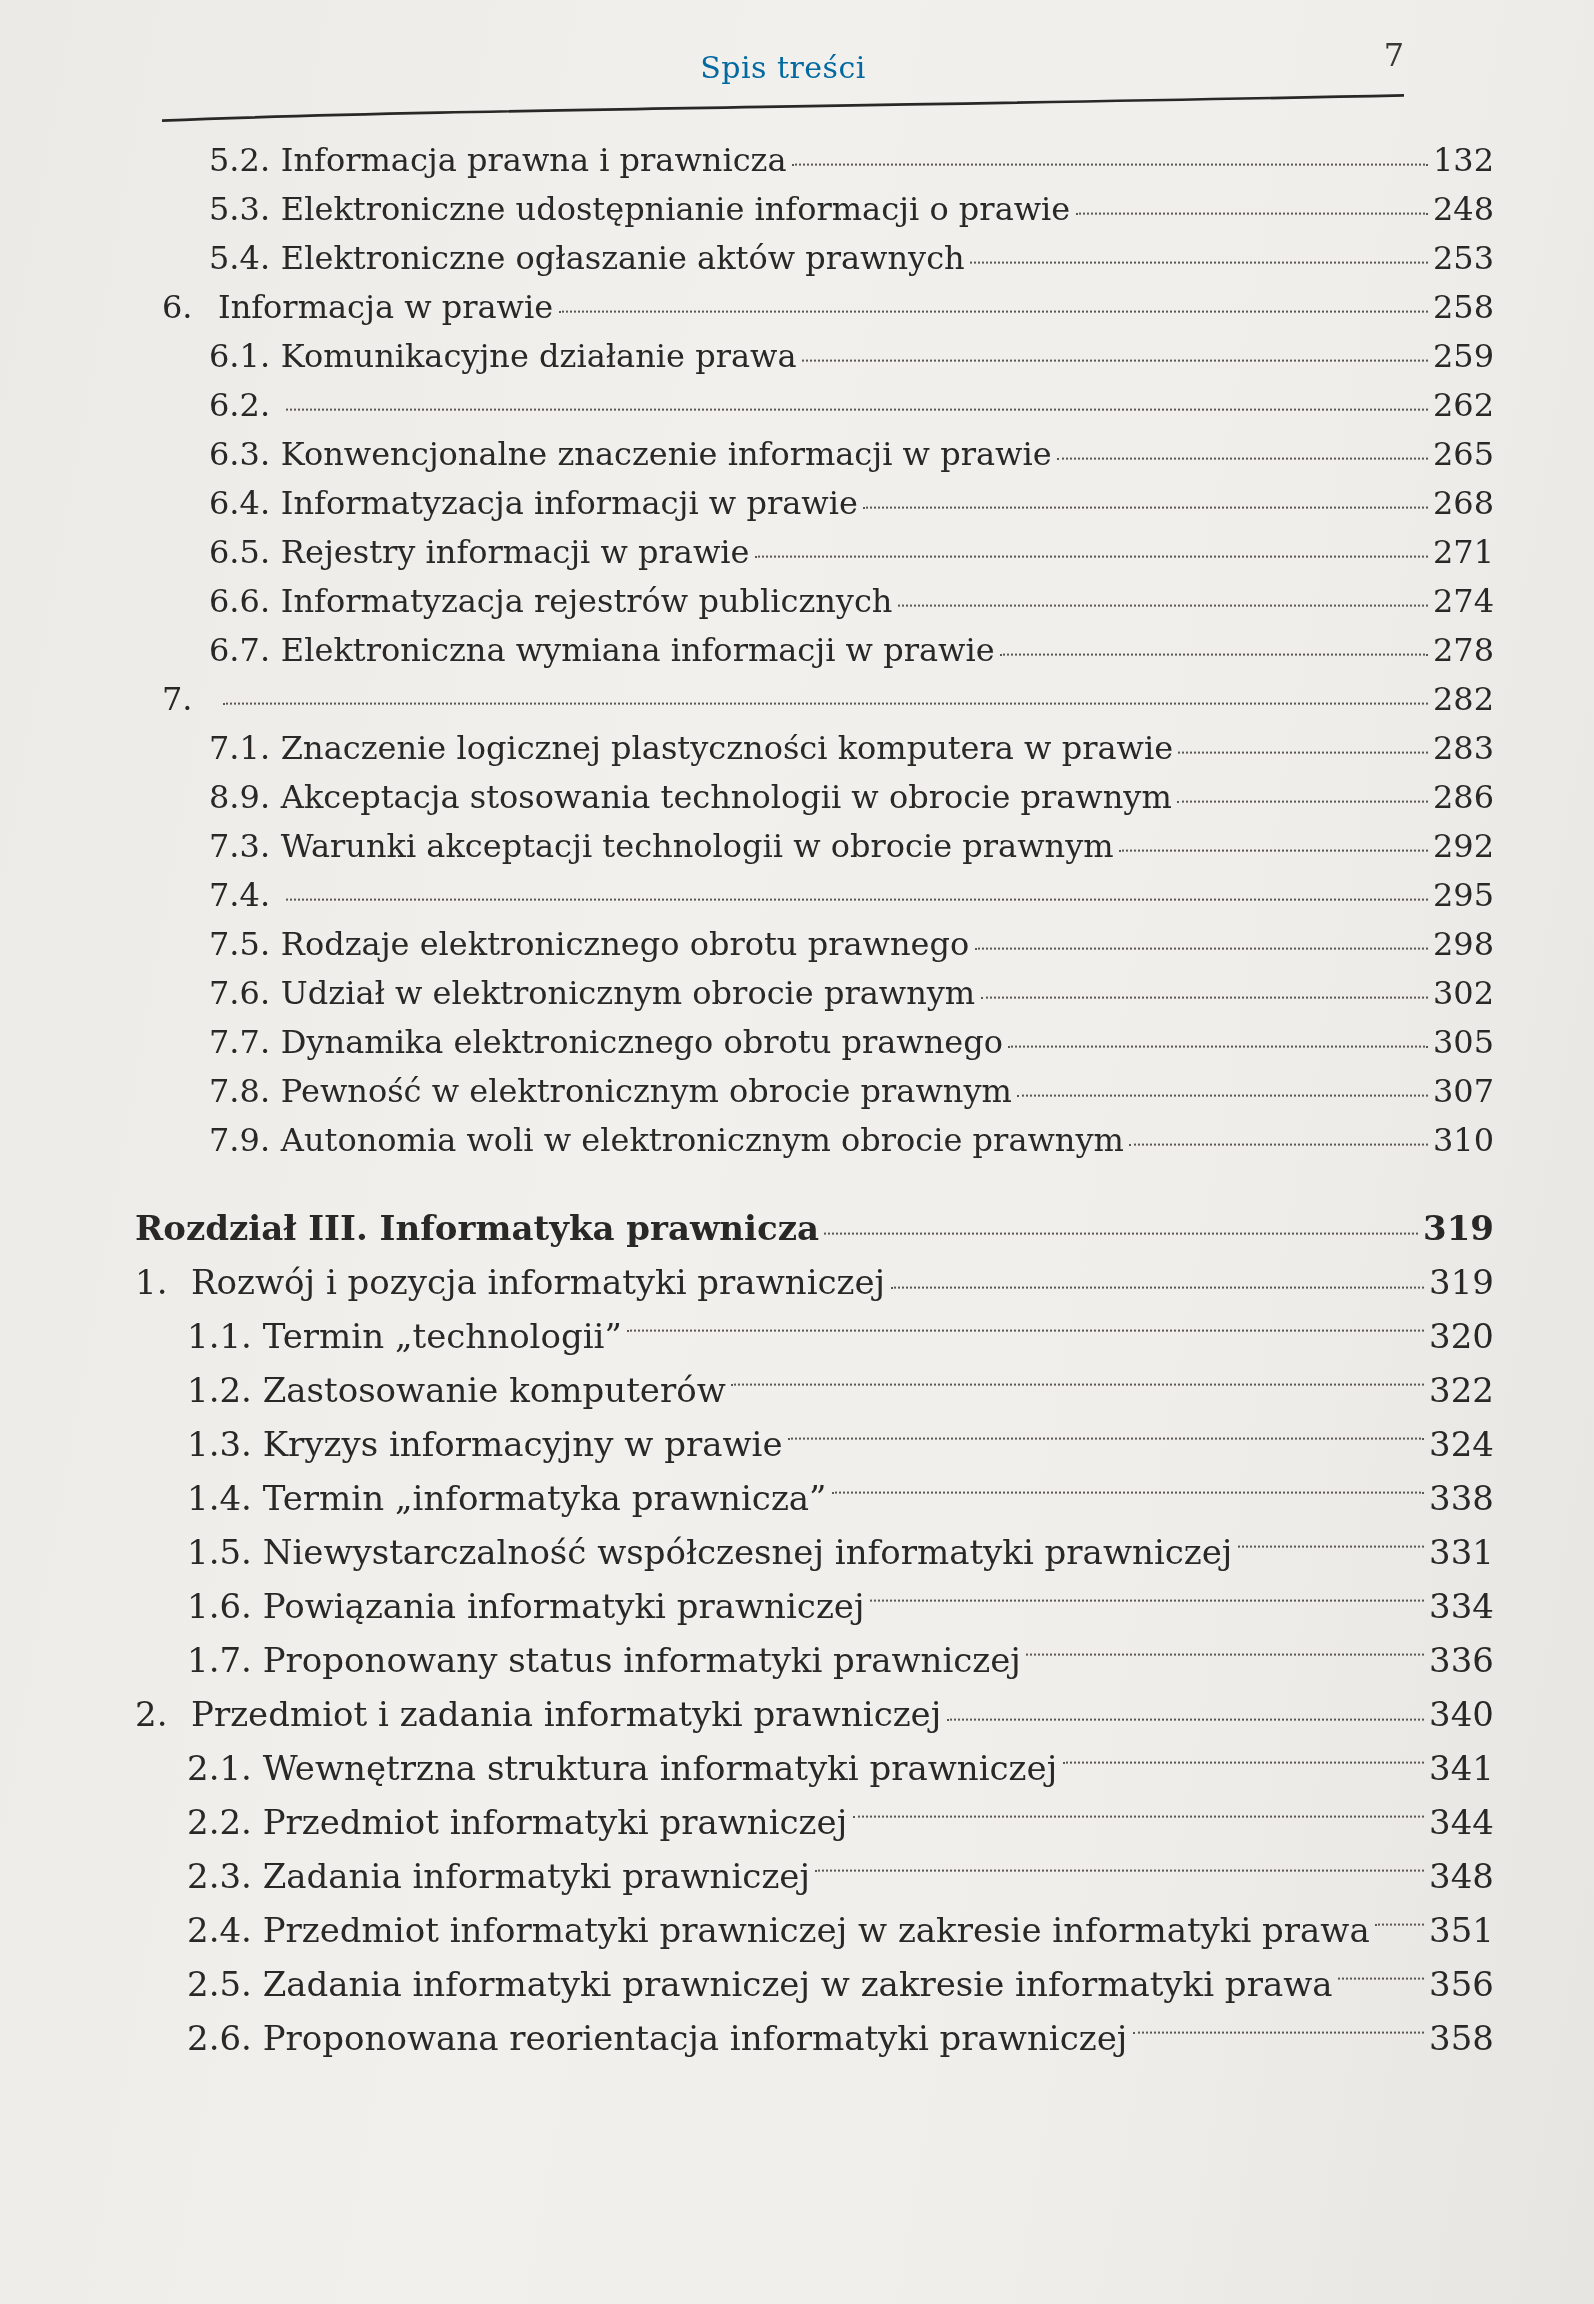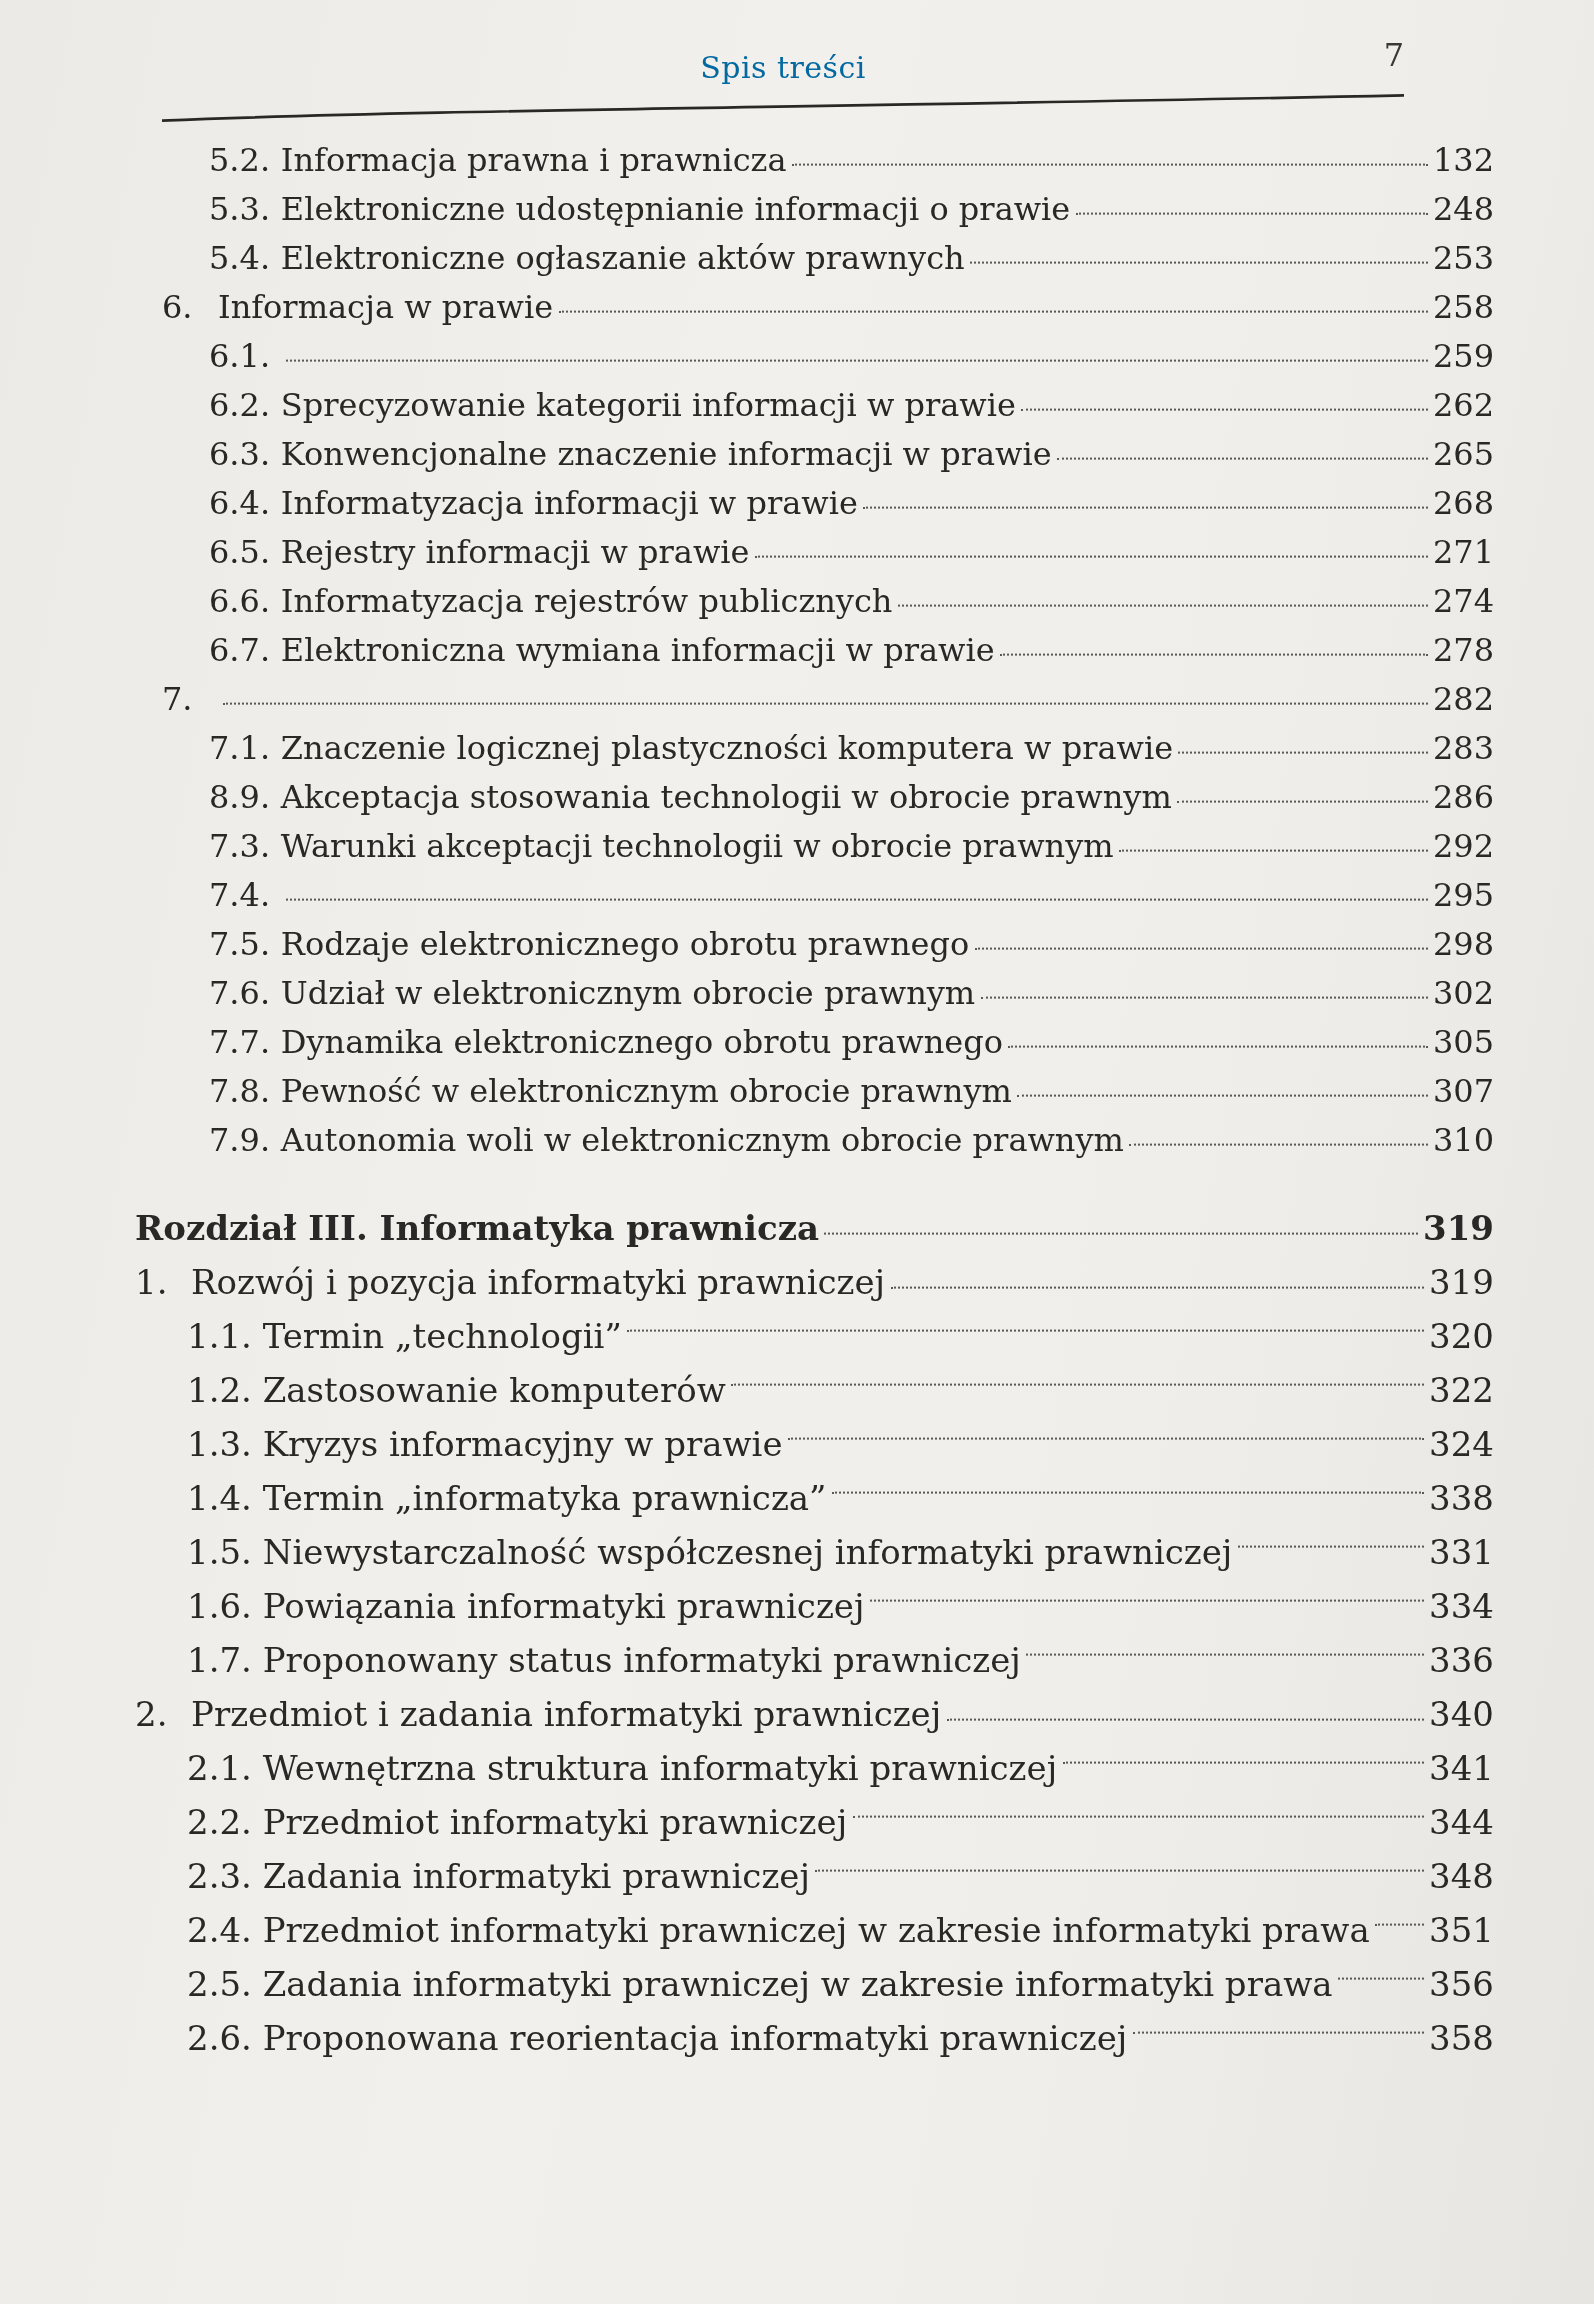--- a/index.html
+++ b/index.html
@@ -82,26 +82,26 @@
         <span class="page">253</span>
       </div>
       <div class="entry s1 lvl1">
         <span class="num">6.</span>
         <span class="title">Informacja w prawie</span>
         <span class="dots"></span>
         <span class="page">258</span>
       </div>
       <div class="entry s1 lvl2">
         <span class="num">6.1.</span>
+        <span class="title">Komunikacyjne działanie prawa</span>
         <span class="dots"></span>
         <span class="page">259</span>
       </div>
       <div class="entry s1 lvl2">
         <span class="num">6.2.</span>
-        <span class="title">Sprecyzowanie kategorii informacji w prawie</span>
         <span class="dots"></span>
         <span class="page">262</span>
       </div>
       <div class="entry s1 lvl2">
         <span class="num">6.3.</span>
         <span class="title">Konwencjonalne znaczenie informacji w prawie</span>
         <span class="dots"></span>
         <span class="page">265</span>
       </div>
       <div class="entry s1 lvl2">

